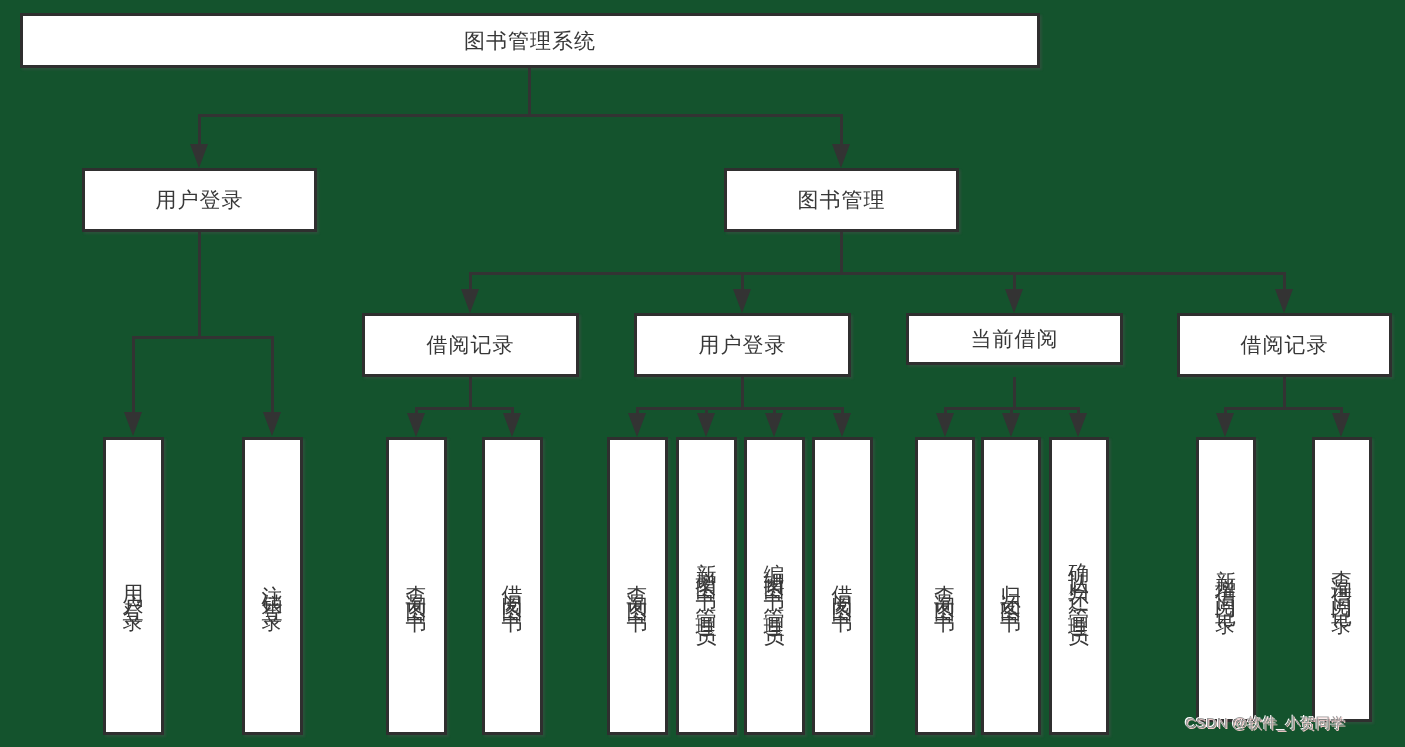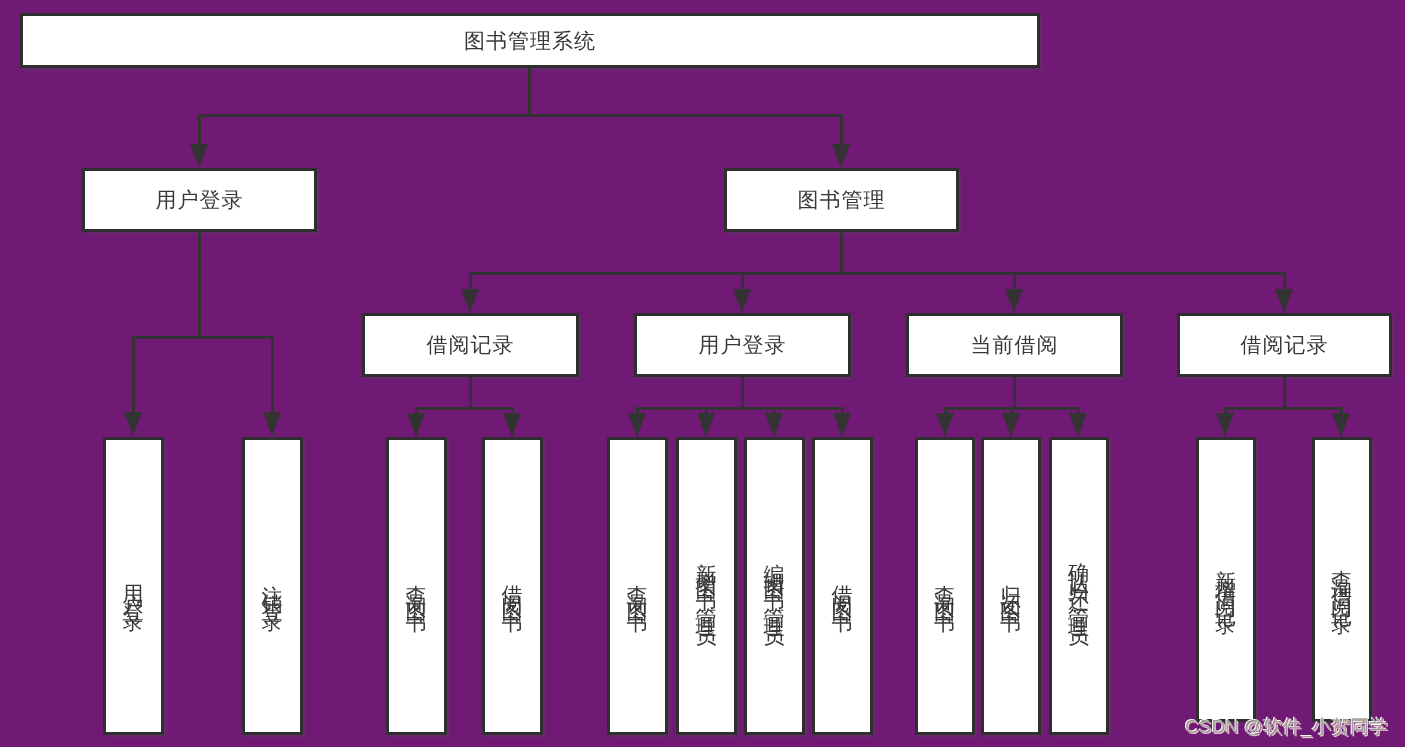--- a/index.html
+++ b/index.html
@@ -5,21 +5,21 @@
   html, body {
     margin: 0;
     padding: 0;
     background: #ffffff;
     font-family: "Liberation Sans", sans-serif;
   }
   .canvas {
     position: relative;
     width: 1405px;
     height: 747px;
-    background: #701a75;
+    background: #14532d;
     overflow: hidden;
   }
   
   .node {
     position: absolute;
     box-sizing: border-box;
     background: #ffffff;
     border: 3px solid #2f2f2f;
     box-shadow: 2px 2px 2px rgba(80,80,80,0.35);
     display: flex;
@@ -56,21 +56,21 @@
     height: 0;
     border-left: 9px solid transparent;
     border-right: 9px solid transparent;
     border-top: 24px solid #333333;
   }
   
   .watermark {
     position: absolute;
     left: 1185px;
     top: 714px;
-    font-size: 19px;
+    font-size: 15px;
     color: #9e9e9e;
     text-shadow: 1px 1px 0 #f2c9c9, -1px -1px 0 #ffffff;
     white-space: nowrap;
   }
 </style>
 </head>
 <body>
 
 <div class="canvas">
 
@@ -99,21 +99,21 @@
   <div class="arrow" style="left:461px; top:289px;"></div>
   <div class="vline" style="left:741px; top:272px; height:18px;"></div>
   <div class="arrow" style="left:733px; top:289px;"></div>
   <div class="vline" style="left:1013px; top:272px; height:18px;"></div>
   <div class="arrow" style="left:1005px; top:289px;"></div>
   <div class="vline" style="left:1283px; top:272px; height:18px;"></div>
   <div class="arrow" style="left:1275px; top:289px;"></div>
 
   <div class="node" style="left:362px; top:313px; width:217px; height:64px;">借阅记录</div>
   <div class="node" style="left:634px; top:313px; width:217px; height:64px;">用户登录</div>
-  <div class="node" style="left:906px; top:313px; width:217px; height:64px;">当前借阅</div>
+  <div class="node" style="left:906px; top:313px; width:217px; height:52px;">当前借阅</div>
   <div class="node" style="left:1177px; top:313px; width:215px; height:64px;">借阅记录</div>
 
   <div class="vline" style="left:469px; top:377px; height:30px;"></div>
   <div class="hline" style="left:415px; top:407px; width:99px;"></div>
   <div class="vline" style="left:415px; top:407px; height:8px;"></div>
   <div class="arrow" style="left:407px; top:413px;"></div>
   <div class="vline" style="left:511px; top:407px; height:8px;"></div>
   <div class="arrow" style="left:503px; top:413px;"></div>
 
   <div class="vline" style="left:741px; top:377px; height:30px;"></div>

